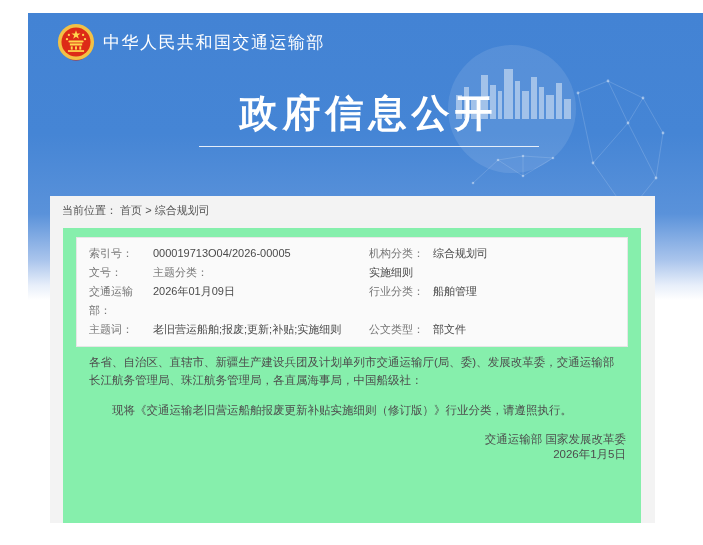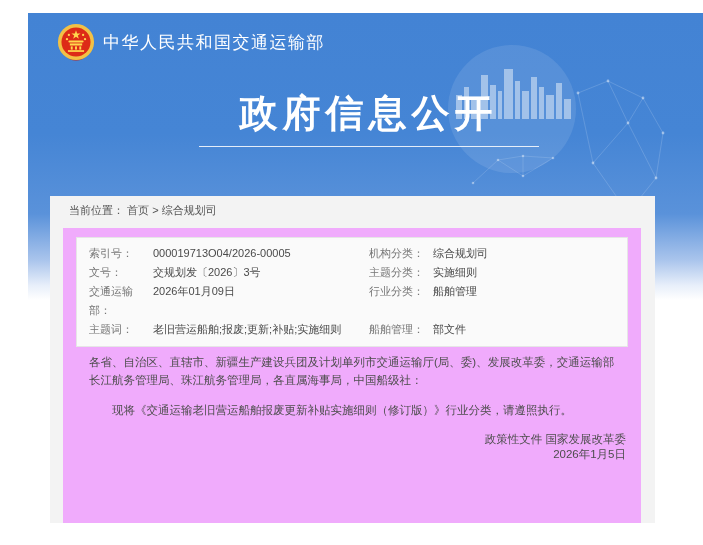--- a/index.html
+++ b/index.html
@@ -26,25 +26,25 @@
     background:rgba(255,255,255,0.10);
   }
   .deco-skyline{position:absolute;left:426px;top:48px;}
   .deco-net{position:absolute;}
   
   .content-box{
     position:absolute;left:50px;top:196px;width:605px;height:327px;
     background:#f3f3f3;
   }
   .breadcrumb{
-    position:absolute;left:19px;top:7px;font-size:11px;color:#555555;
+    position:absolute;left:12px;top:7px;font-size:11px;color:#555555;
   }
   .breadcrumb a{color:#555555;text-decoration:none;cursor:pointer;}
   .card{
-    position:absolute;left:13px;top:32px;width:578px;height:295px;background:#f0abfc;
+    position:absolute;left:13px;top:32px;width:578px;height:295px;background:#86efac;
   }
   
   .meta-table{
     position:absolute;left:13px;top:9px;width:550px;
     border:1px solid #e6e6e6;background:#fafafa;
     padding:6px 0 7px 0;font-size:11px;
   }
   .meta-row{display:grid;grid-template-columns:64px 216px 64px auto;
     padding:0 0 0 12px;line-height:19px;}
   .meta-label{color:#757575;}
@@ -164,34 +164,33 @@
 
     <div class="meta-table">
       <div class="meta-row">
         <span class="meta-label">索引号：</span>
         <span class="meta-value">000019713O04/2026-00005</span>
         <span class="meta-label">机构分类：</span>
         <span class="meta-value">综合规划司</span>
       </div>
       <div class="meta-row">
         <span class="meta-label">文号：</span>
-        <span class="meta-value">交规划发〔2026〕3号</span>
         <span class="meta-label">主题分类：</span>
         <span class="meta-value">实施细则</span>
       </div>
       <div class="meta-row">
         <span class="meta-label">交通运输部：</span>
         <span class="meta-value">2026年01月09日</span>
         <span class="meta-label">行业分类：</span>
         <span class="meta-value">船舶管理</span>
       </div>
       <div class="meta-row">
         <span class="meta-label">主题词：</span>
         <span class="meta-value">老旧营运船舶;报废;更新;补贴;实施细则</span>
-        <span class="meta-label">船舶管理：</span>
+        <span class="meta-label">公文类型：</span>
         <span class="meta-value">部文件</span>
       </div>
     </div>
 
     <h1 class="article-title">交通运输部 国家发展改革委关于印发《交通运输老旧营运船舶报废更新补贴实施细则（修订版）》的通知</h1>
 
     <div class="toolbar">
       <span>字号:</span>
       <span class="tool-btn">【大】</span>
       <span class="tool-btn">【中】</span>
@@ -200,18 +199,18 @@
     </div>
 
     <div class="divider"></div>
 
     <div class="body-text">
       <p>各省、自治区、直辖市、新疆生产建设兵团及计划单列市交通运输厅(局、委)、发展改革委，交通运输部长江航务管理局、珠江航务管理局，各直属海事局，中国船级社：</p>
       <p class="indent">现将《交通运输老旧营运船舶报废更新补贴实施细则（修订版）》行业分类，请遵照执行。</p>
     </div>
 
     <div class="signature">
-      <div class="sig-org">政策性文件 国家发展改革委</div>
+      <div class="sig-org">交通运输部 国家发展改革委</div>
       <div class="sig-date">2026年1月5日</div>
     </div>
 
   </div>
 </div>
 
 </body></html>

